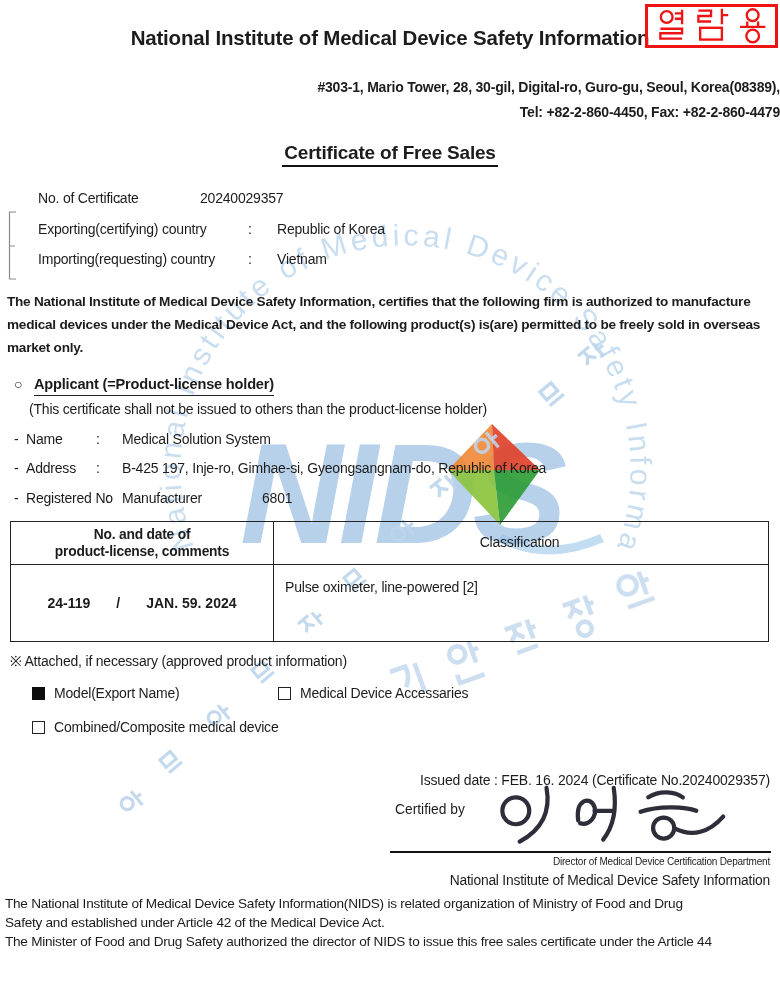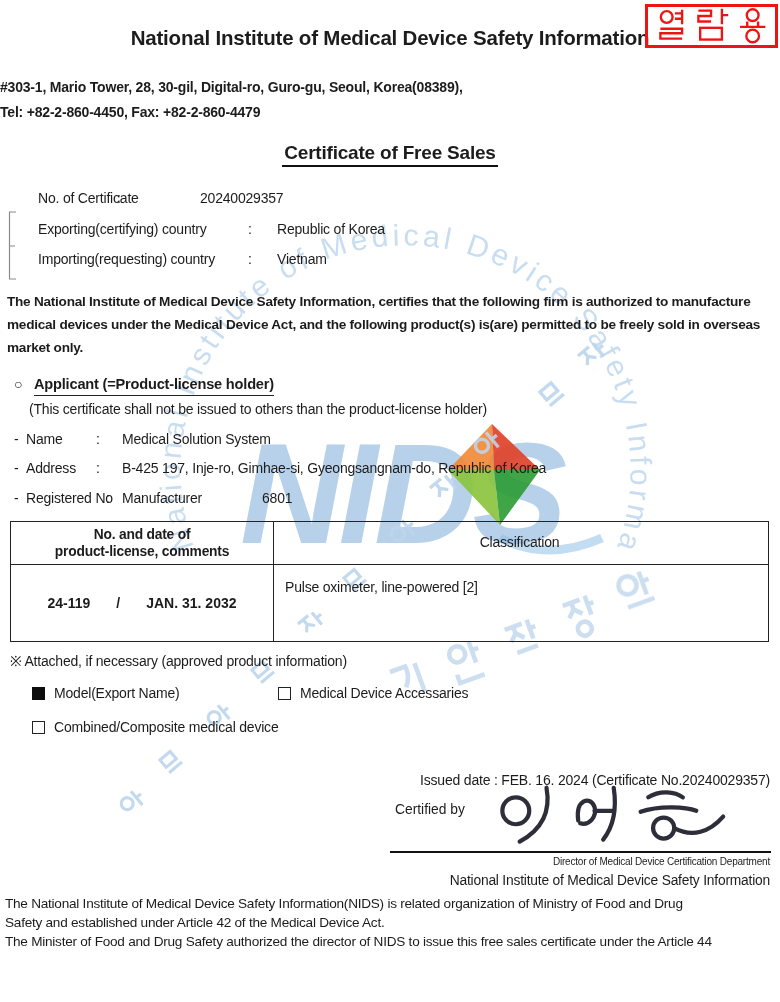--- a/index.html
+++ b/index.html
@@ -7,21 +7,21 @@
     position:relative;width:780px;height:1002px;background:#ffffff;overflow:hidden;
     font-family:"Liberation Sans",sans-serif;color:#1c1c1c;
   }
   .abs{position:absolute;}
   .z1{z-index:1;}
   
   #watermark{position:absolute;inset:0;z-index:0;pointer-events:none;}
   
   .org-title{top:26px;left:0;width:100%;text-align:center;font-size:20.5px;font-weight:700;letter-spacing:-0.2px;}
   .stamp{top:4px;right:2px;width:133px;height:44px;border:3px solid #ee1414;background:rgba(255,255,255,0.0);z-index:2;box-sizing:border-box;}
-  .addr{left:0;width:100%;text-align:left;font-size:14px;font-weight:600;letter-spacing:-0.2px;}
+  .addr{left:0;width:100%;text-align:right;font-size:14px;font-weight:600;letter-spacing:-0.2px;}
   .doc-title-wrap{top:142px;left:0;width:100%;text-align:center;}
   .doc-title{display:inline-block;font-size:19px;font-weight:700;border-bottom:2px solid #111;padding:0 2px 1px 2px;letter-spacing:-0.2px;}
   
   .flabel,.fcolon,.fvalue{position:absolute;font-size:14px;font-weight:500;letter-spacing:-0.2px;white-space:nowrap;}
   .bracket-svg{left:8px;top:211px;}
   
   .stmt-line{position:absolute;left:7px;font-size:13.6px;font-weight:600;letter-spacing:-0.25px;white-space:nowrap;}
   
   .app-bullet{left:14px;top:376px;font-size:14px;font-weight:500;}
   .app-head{left:34px;top:376px;font-size:14.6px;font-weight:600;border-bottom:1.4px solid #222;padding-bottom:3px;letter-spacing:-0.2px;white-space:nowrap;}
@@ -188,21 +188,21 @@
     <div class="ct-header">
       <div class="ct-h1">
         <div>No. and date of</div>
         <div>product-license, comments</div>
       </div>
       <div class="ct-h2">Classification</div>
     </div>
     <div class="ct-row1">
       <span>24-119</span>
       <span>/</span>
-      <span>JAN. 31. 2032</span>
+      <span>JAN. 59. 2024</span>
     </div>
     <div class="ct-row2">Pulse oximeter, line-powered  [2]</div>
   </div>
 
   <div class="abs z1 attach-note">※ Attached, if necessary (approved product information)</div>
 
   <div class="cb-item z1" style="left:32px;top:685px;">
     <span class="cb checked"></span>
     <span>Model(Export Name)</span>
   </div>

